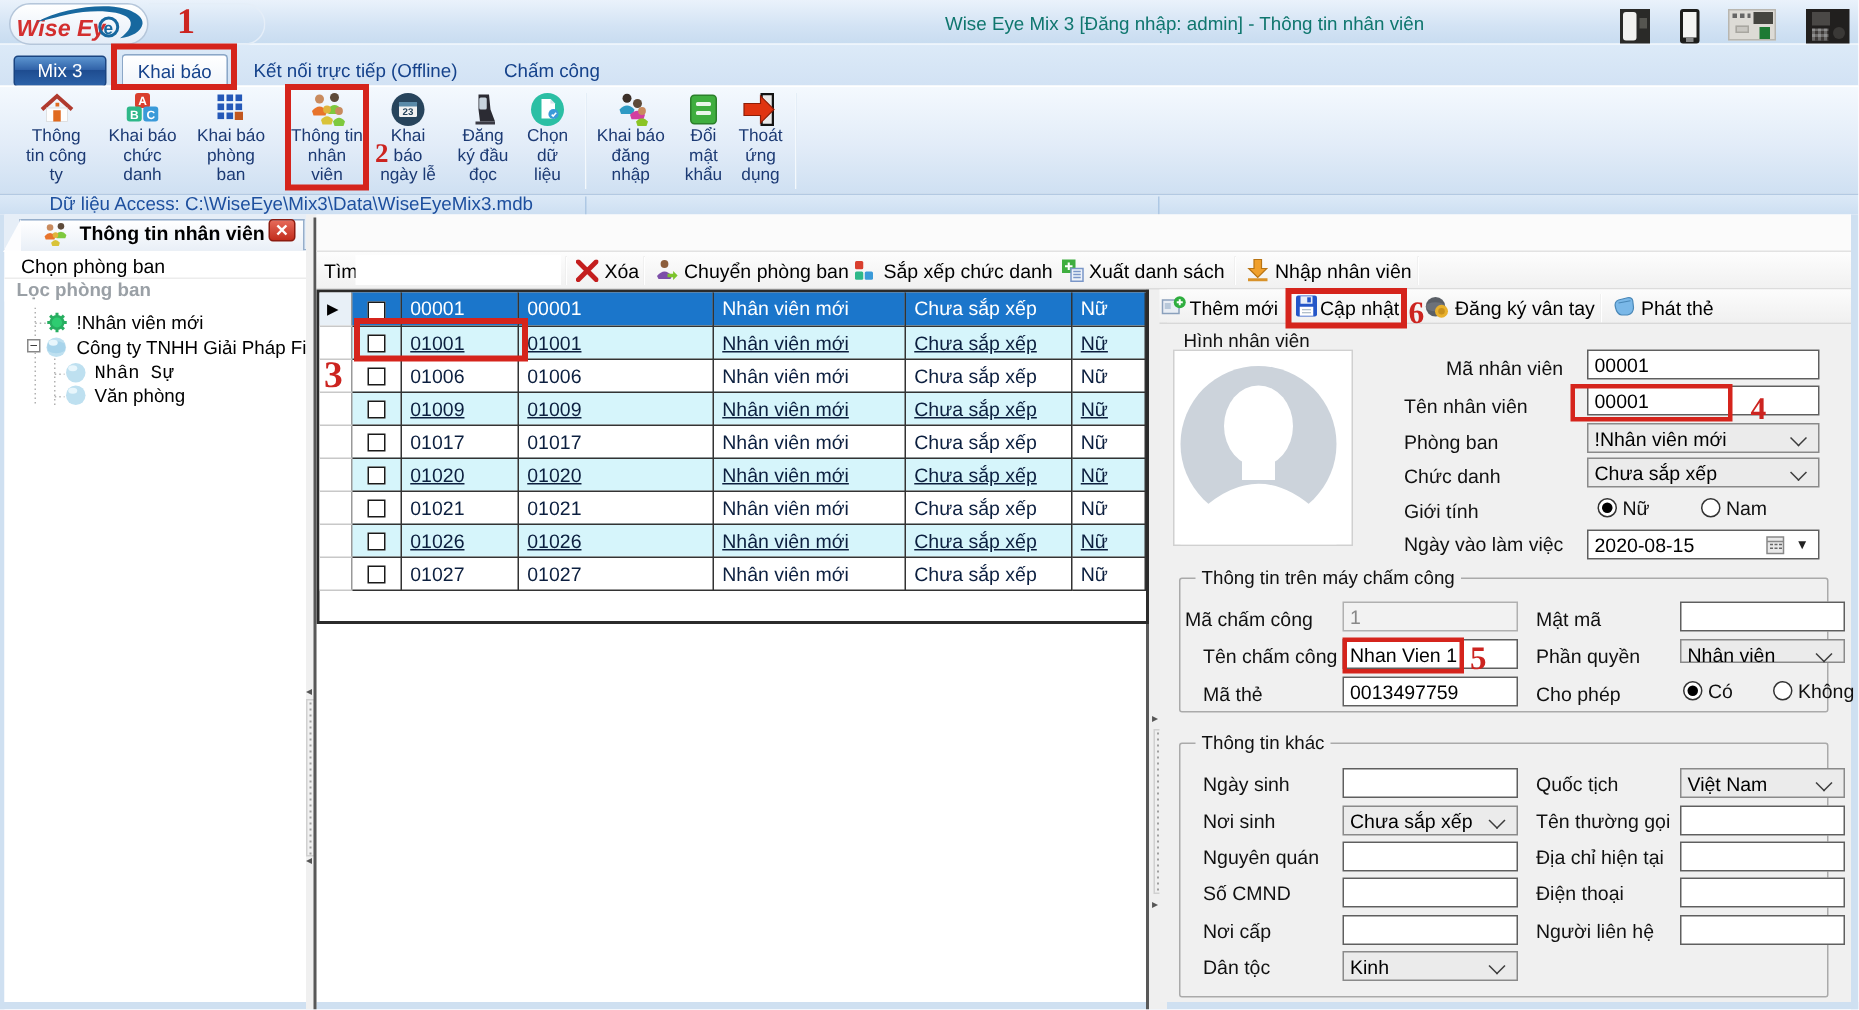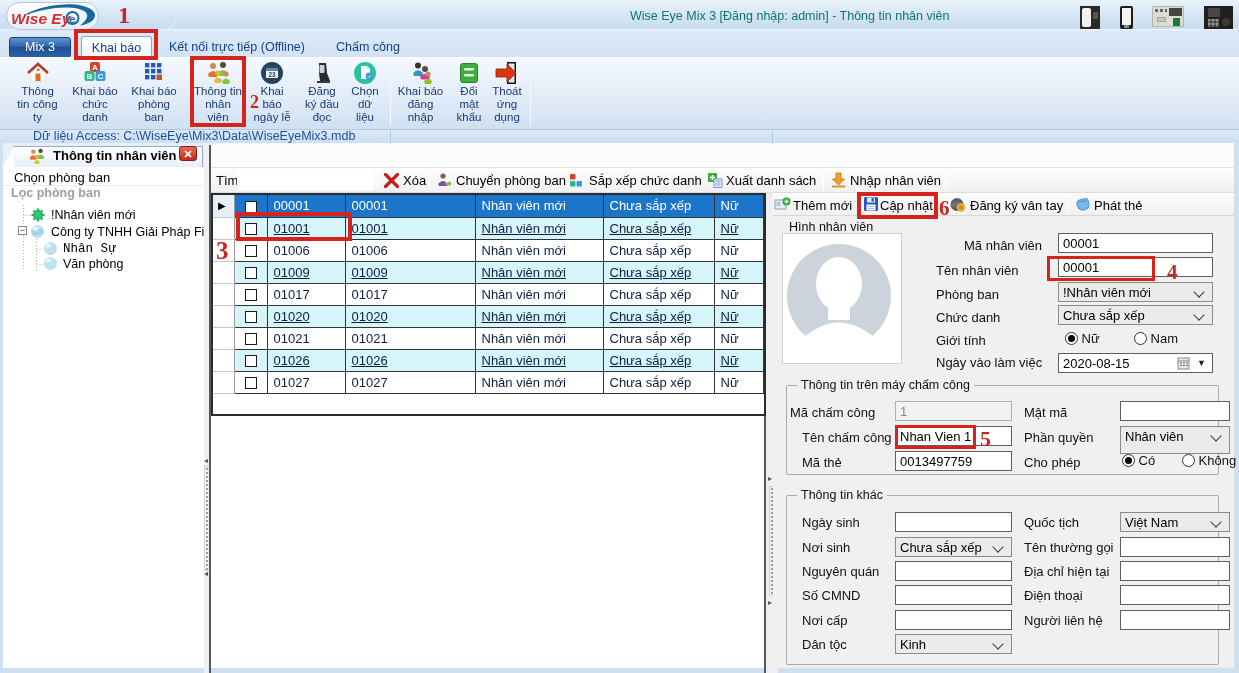--- a/index.html
+++ b/index.html
@@ -512,21 +512,21 @@
   <div class="grp" style="left:8px;top:242px;width:433px;height:90px;">
     <div class="gtitle">Thông tin trên máy chấm công</div>
   </div>
   <span class="flabel" style="left:12px;top:262px;">Mã chấm công</span>
   <div class="tinput" style="left:117px;top:258px;width:117px;height:20px;background:#f2f2f2;border-color:#b0b0b0;color:#888;">1</div>
   <span class="flabel" style="left:246px;top:262px;">Mật mã</span>
   <div class="tinput" style="left:342px;top:258px;width:110px;height:20px;"></div>
   <span class="flabel" style="left:24px;top:287px;">Tên chấm công</span>
   <div class="tinput" style="left:117px;top:283px;width:117px;height:20px;">Nhan Vien 1</div>
   <span class="flabel" style="left:246px;top:287px;">Phần quyền</span>
-  <div class="dd" style="left:342px;top:283px;width:110px;height:28px;">Nhân viên<span class="chev">∨</span></div>
+  <div class="dd" style="left:342px;top:283px;width:110px;height:16px;">Nhân viên<span class="chev">∨</span></div>
   <span class="flabel" style="left:24px;top:312px;">Mã thẻ</span>
   <div class="tinput" style="left:117px;top:308px;width:117px;height:20px;">0013497759</div>
   <span class="flabel" style="left:246px;top:312px;">Cho phép</span>
   <span class="flabel" style="left:344px;top:310px;"><span class="radio on"></span> Có</span>
   <span class="flabel" style="left:404px;top:310px;"><span class="radio"></span> Không</span>
 
   <div class="grp" style="left:8px;top:352px;width:433px;height:170px;">
     <div class="gtitle">Thông tin khác</div>
   </div>
   <span class="flabel" style="left:24px;top:372px;">Ngày sinh</span>

